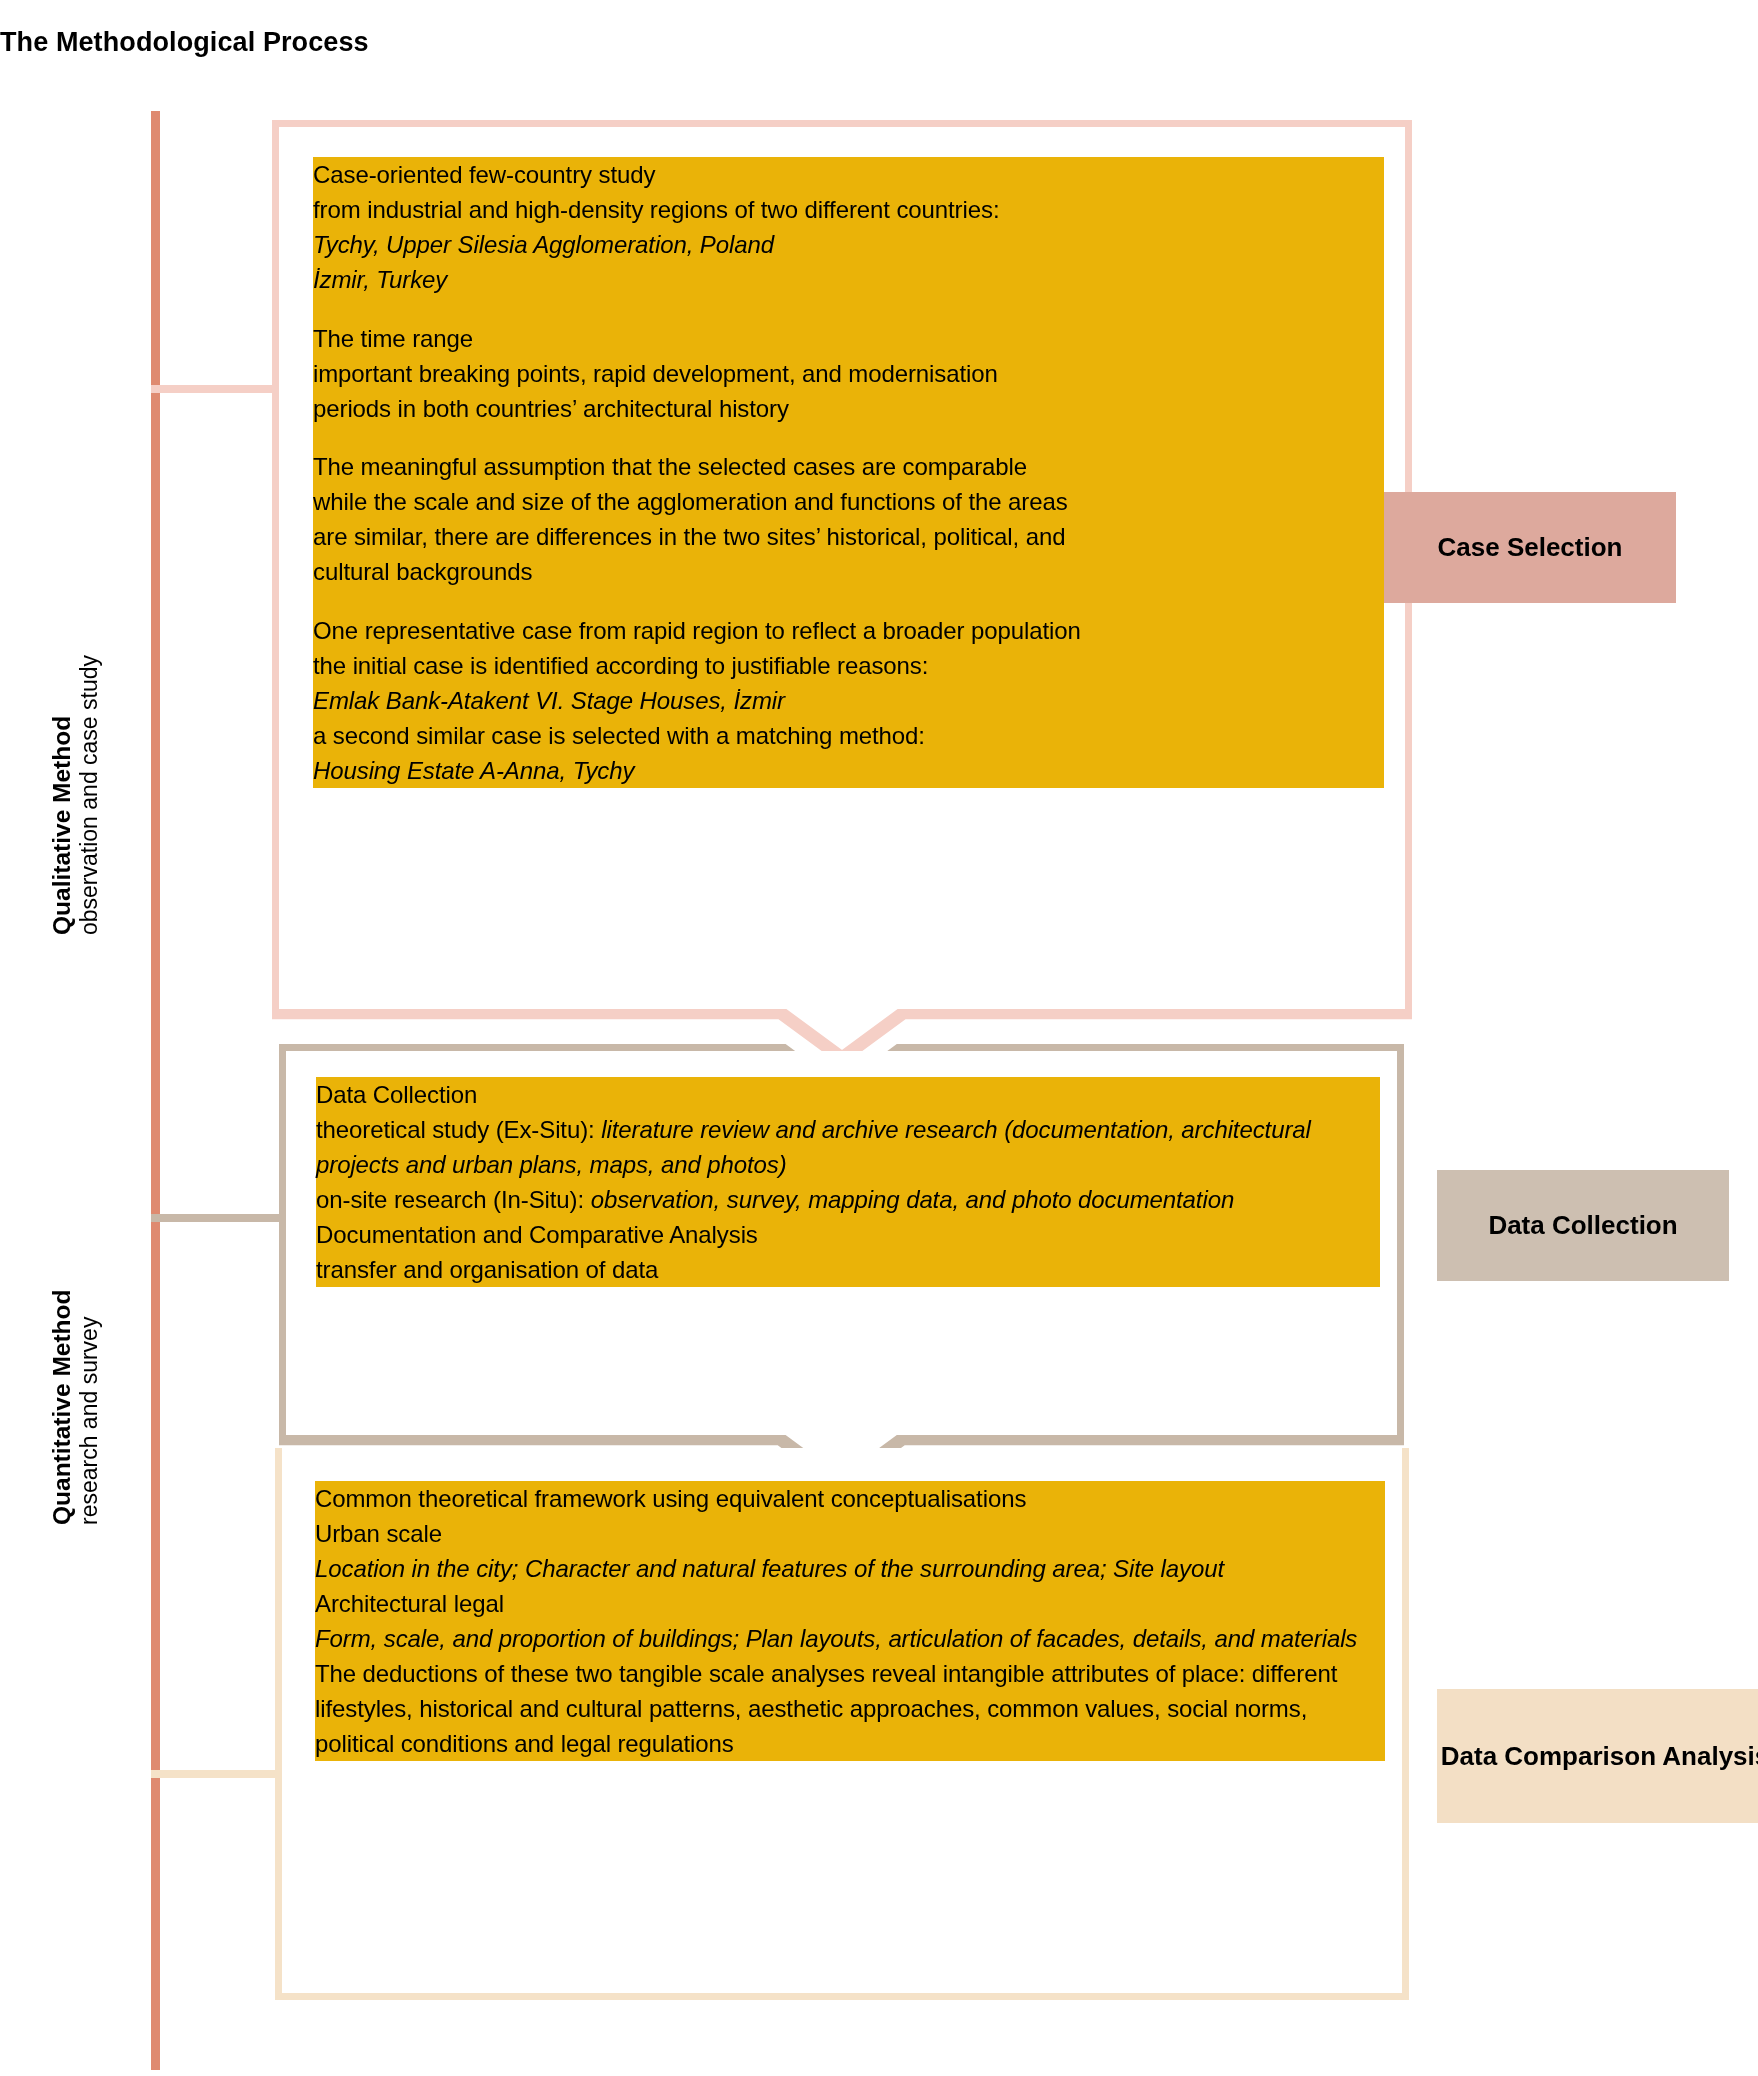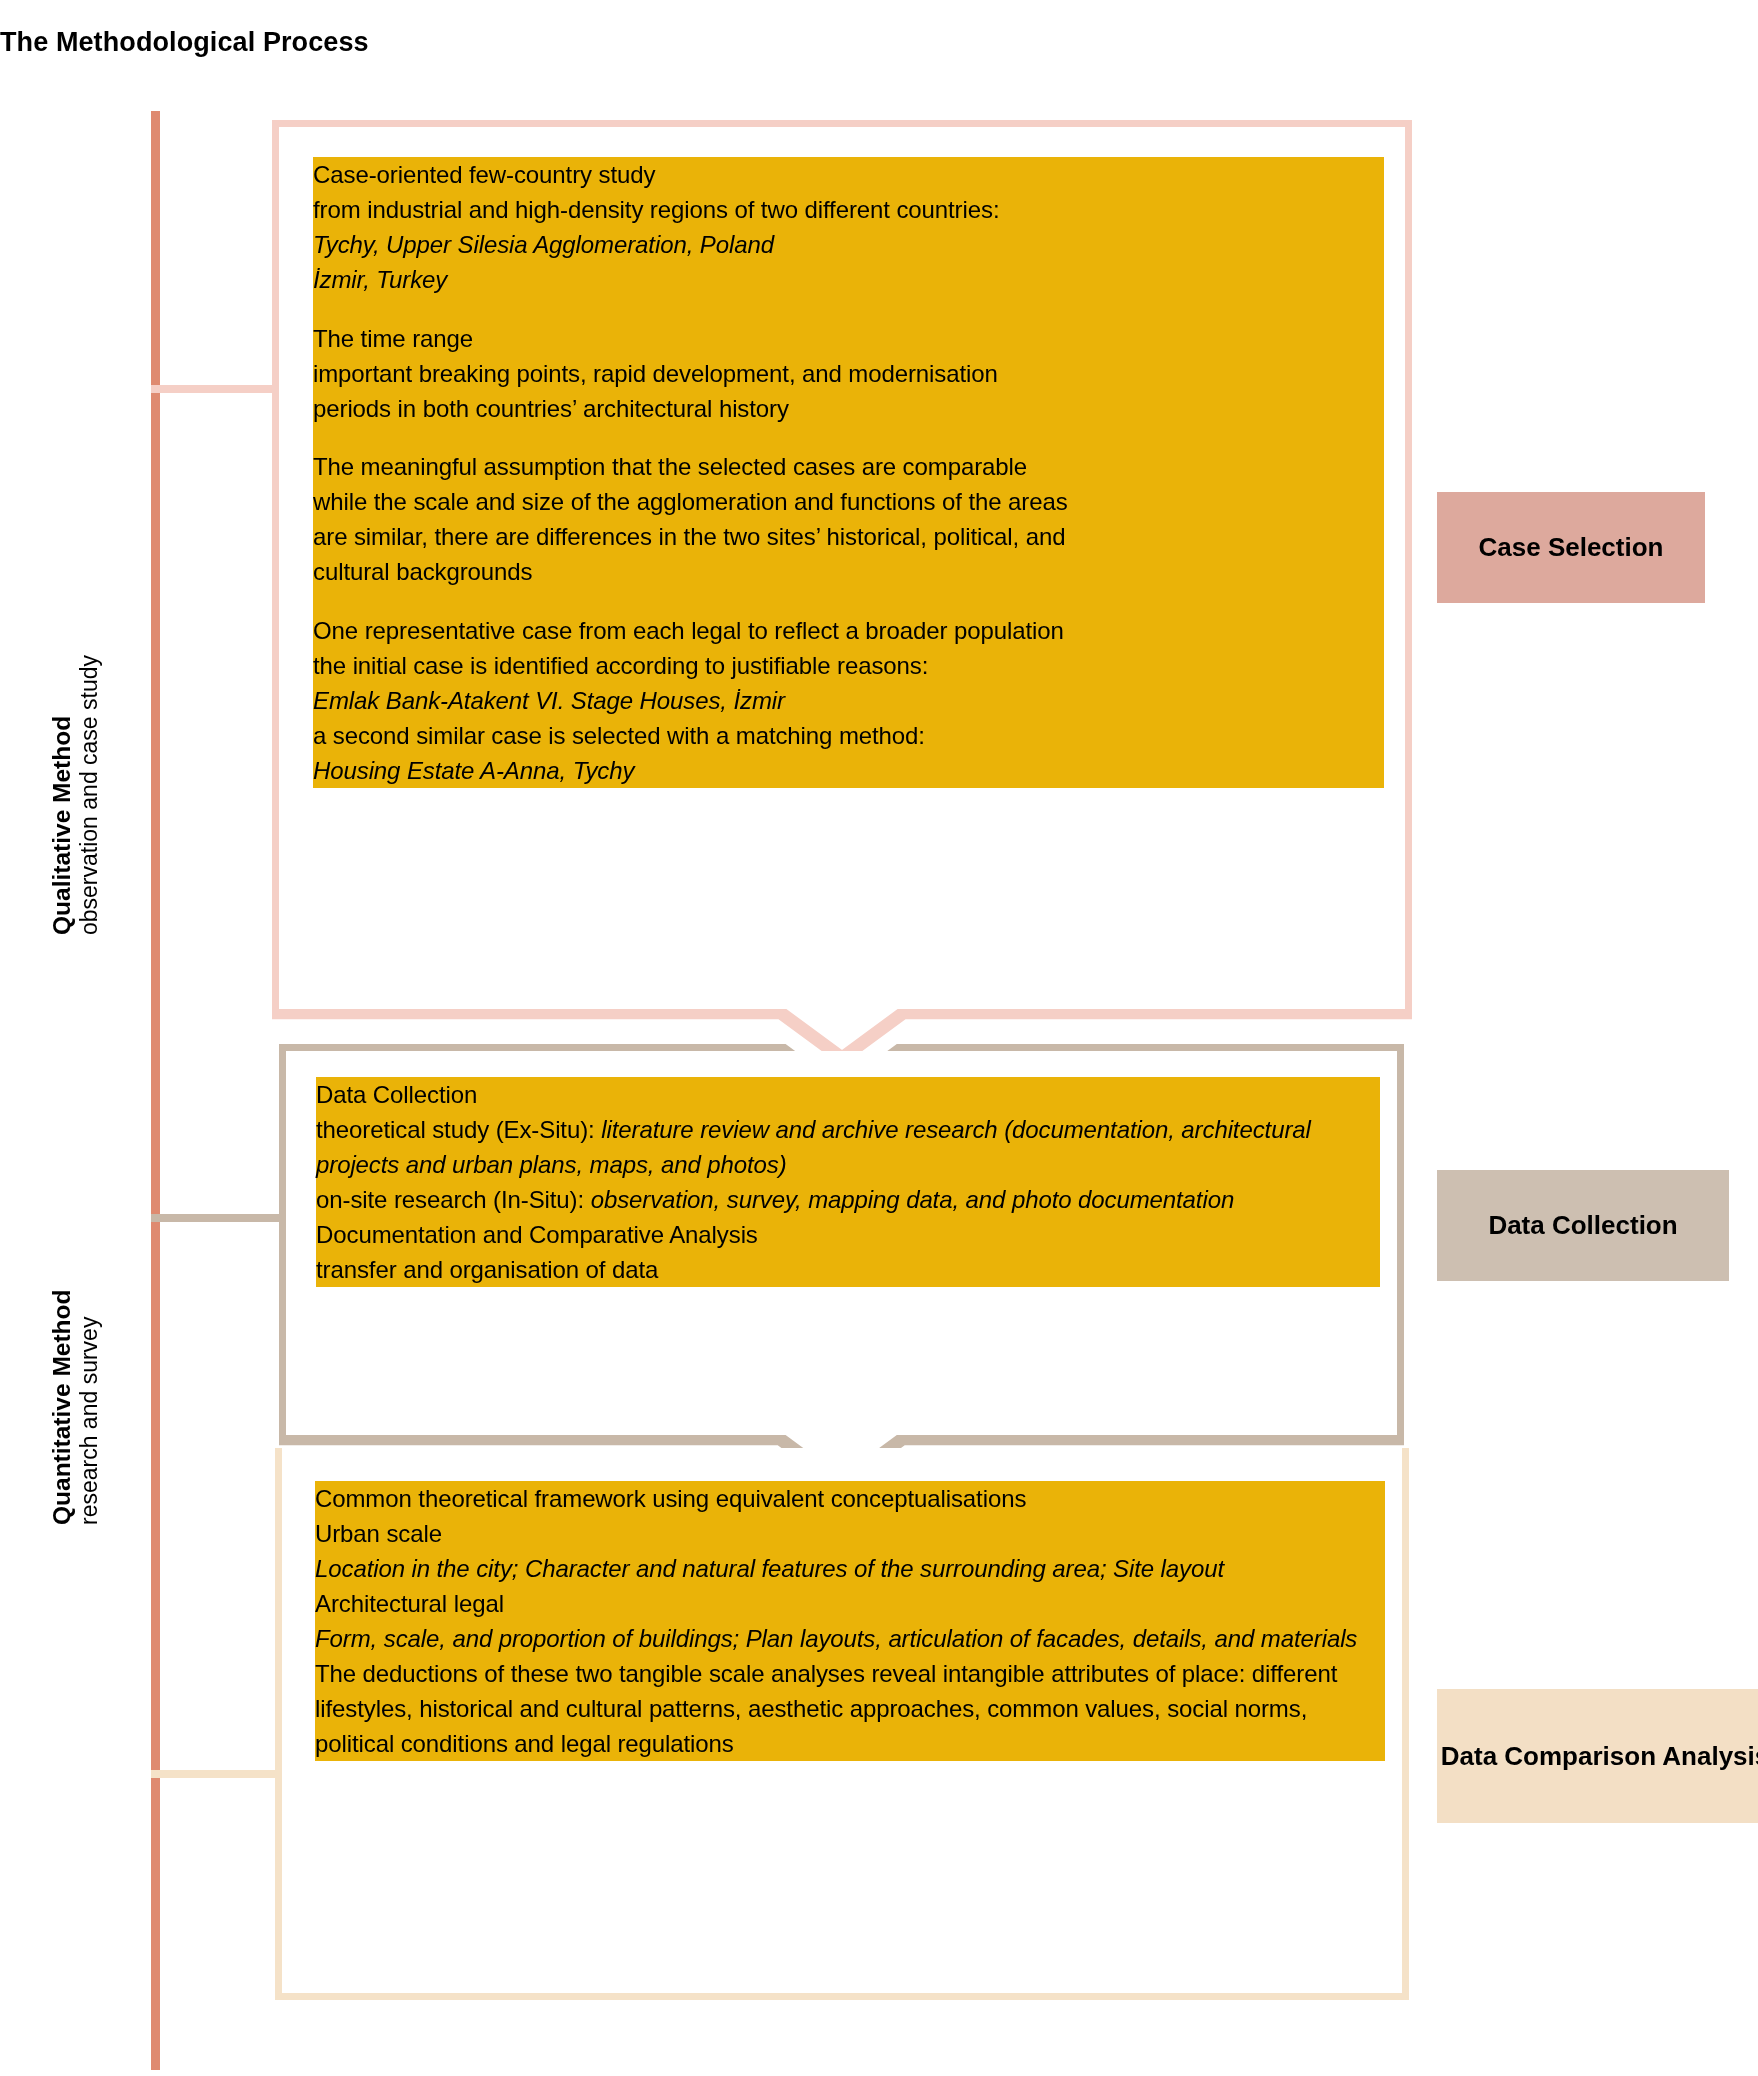--- a/index.html
+++ b/index.html
@@ -89,21 +89,21 @@
   #box3-top{
     position:absolute;left:275px;top:1496px;width:1134px;height:53px;
   }
 
   
   .stage{
     position:absolute;box-sizing:border-box;
     display:flex;align-items:center;justify-content:center;
     text-align:center;font-size:26px;font-weight:bold;line-height:1.32;
   }
-  #stage1{left:1437px;top:492px;width:268px;height:111px;background:#dda99d;}
+  #stage1{left:1384px;top:492px;width:292px;height:111px;background:#dda99d;}
   #stage2{left:1437px;top:1170px;width:292px;height:111px;background:#cdbfb1;}
   #stage3{left:1437px;top:1689px;width:336px;height:134px;background:#f3dfc5;}
 </style>
 </head>
 <body>
 
 <div class="title">The Methodological Process</div>
 
 <div class="spine"></div>
 
@@ -137,21 +137,21 @@
     </div>
 
     <div class="para">
       <div class="line">The meaningful assumption that the selected cases are comparable</div>
       <div class="line">while the scale and size of the agglomeration and functions of the areas</div>
       <div class="line">are similar, there are differences in the two sites’ historical, political, and</div>
       <div class="line">cultural backgrounds</div>
     </div>
 
     <div class="para">
-      <div class="line">One representative case from each legal to reflect a broader population</div>
+      <div class="line">One representative case from rapid region to reflect a broader population</div>
       <div class="line">the initial case is identified according to justifiable reasons:</div>
       <div class="line it">Emlak Bank-Atakent VI. Stage Houses, İzmir</div>
       <div class="line">a second similar case is selected with a matching method:</div>
       <div class="line it">Housing Estate A-Anna, Tychy</div>
     </div>
 
   </div>
 </div>
 
 <svg id="box1-bottom" viewBox="0 0 1950 90" preserveAspectRatio="none">

